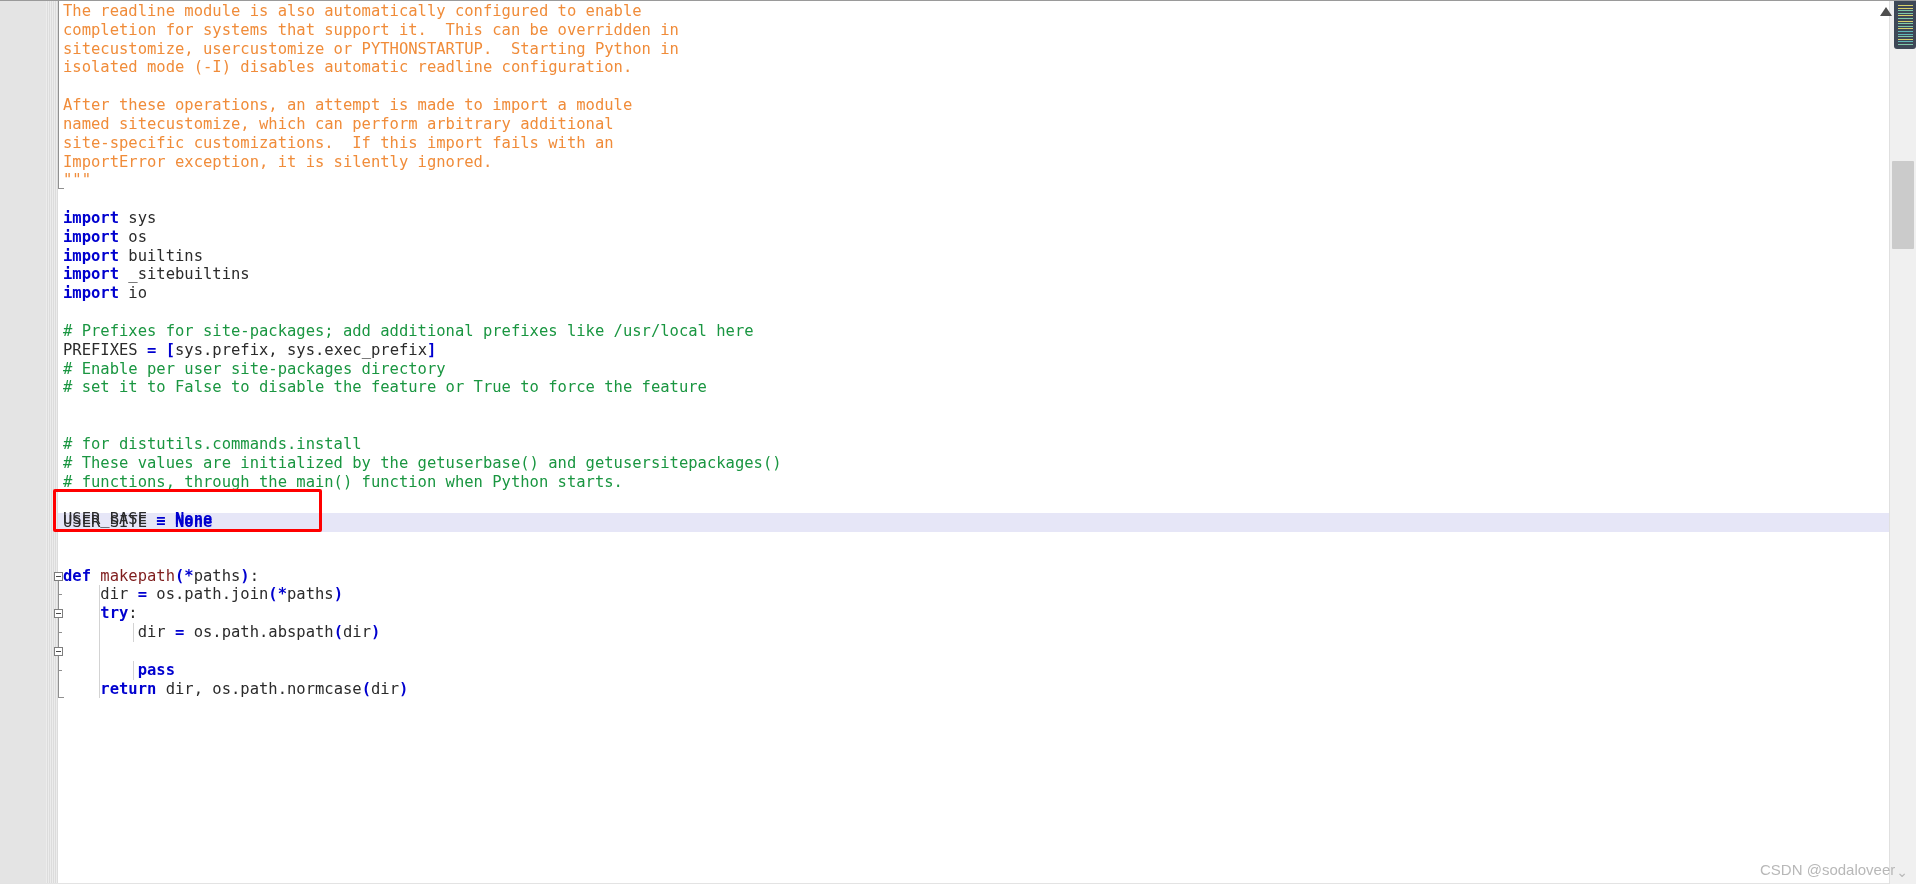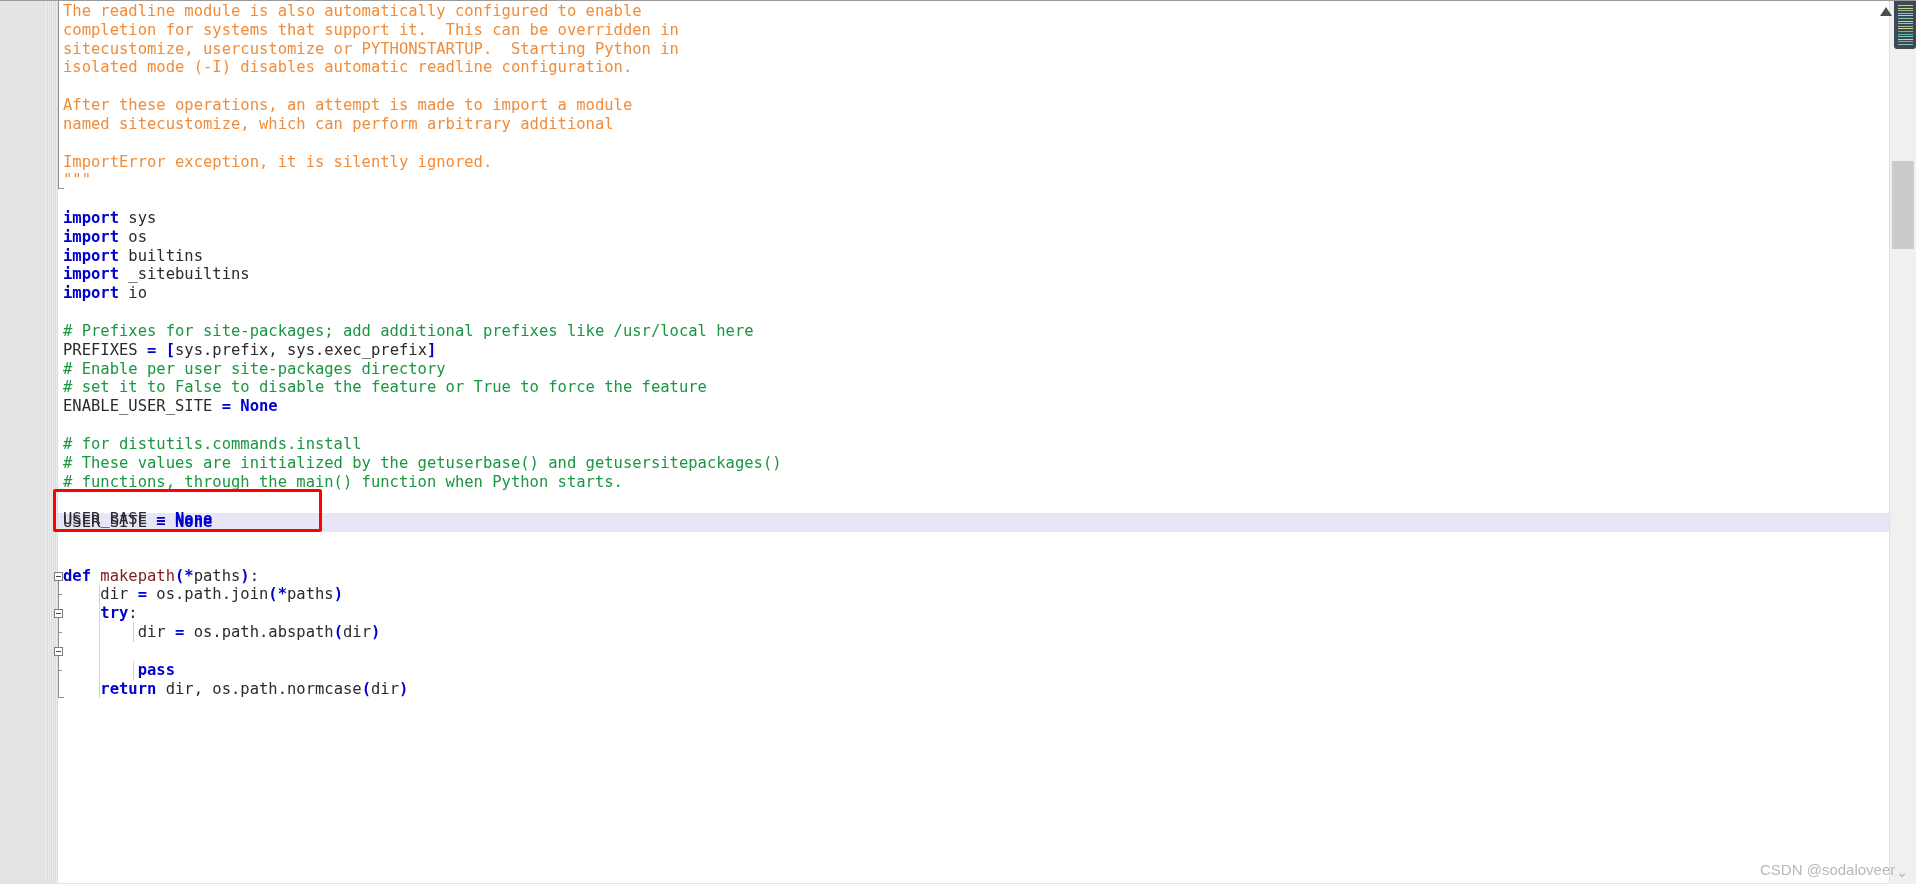--- a/index.html
+++ b/index.html
@@ -277,34 +277,34 @@
     </div>
 
   <div id="code">
       <div class="row" style="top: 19.82px;"><span class="txt"><span class="doc">completion for systems that support it.  This can be overridden in</span></span></div>
       <div class="row" style="top: 1px;"><span class="txt"><span class="doc">The readline module is also automatically configured to enable</span></span></div>
       <div class="row" style="top: 38.64px;"><span class="txt"><span class="doc">sitecustomize, usercustomize or PYTHONSTARTUP.  Starting Python in</span></span></div>
       <div class="row" style="top: 57.46px;"><span class="txt"><span class="doc">isolated mode (-I) disables automatic readline configuration.</span></span></div>
       <div class="row" style="top: 76.28px;"><span class="txt"></span></div>
       <div class="row" style="top: 95.1px;"><span class="txt"><span class="doc">After these operations, an attempt is made to import a module</span></span></div>
       <div class="row" style="top: 113.92px;"><span class="txt"><span class="doc">named sitecustomize, which can perform arbitrary additional</span></span></div>
+      <div class="row" style="top: 132.74px;"><span class="txt"><span class="doc">site-specific customizations.  If this import fails with an</span></span></div>
       <div class="row" style="top: 151.56px;"><span class="txt"><span class="doc">ImportError exception, it is silently ignored.</span></span></div>
       <div class="row" style="top: 170.38px;"><span class="txt"><span class="doc">"""</span></span></div>
       <div class="row" style="top: 189.2px;"><span class="txt"></span></div>
       <div class="row" style="top: 208.02px;"><span class="txt"><span class="kw">import</span><span class="pl"> sys</span></span></div>
       <div class="row" style="top: 226.84px;"><span class="txt"><span class="kw">import</span><span class="pl"> os</span></span></div>
       <div class="row" style="top: 245.66px;"><span class="txt"><span class="kw">import</span><span class="pl"> builtins</span></span></div>
       <div class="row" style="top: 264.48px;"><span class="txt"><span class="kw">import</span><span class="pl"> _sitebuiltins</span></span></div>
       <div class="row" style="top: 283.3px;"><span class="txt"><span class="kw">import</span><span class="pl"> io</span></span></div>
       <div class="row" style="top: 302.12px;"><span class="txt"></span></div>
       <div class="row" style="top: 320.94px;"><span class="txt"><span class="cmt"># Prefixes for site-packages; add additional prefixes like /usr/local here</span></span></div>
       <div class="row" style="top: 339.76px; text-align: right;"><span class="txt"><span class="pl">PREFIXES </span><span class="op">=</span><span class="pl"> </span><span class="brk">[</span><span class="pl">sys.prefix, sys.exec_prefix</span><span class="brk">]</span></span></div>
       <div class="row" style="top: 358.58px; padding-left: 42px;"><span class="txt"><span class="cmt"># Enable per user site-packages directory</span></span></div>
       <div class="row" style="top: 377.4px;"><span class="txt"><span class="cmt"># set it to False to disable the feature or True to force the feature</span></span></div>
-      <div class="row" style="top: 396.22px;"><span class="txt"><span class="pl">ENABLE_USER_SITE </span><span class="op">=</span><span class="pl"> </span><span class="kw">None</span></span></div>
       <div class="row" style="top: 415.04px;"><span class="txt"></span></div>
       <div class="row" style="top: 433.86px;"><span class="txt"><span class="cmt"># for distutils.commands.install</span></span></div>
       <div class="row" style="top: 452.68px;"><span class="txt"><span class="cmt"># These values are initialized by the getuserbase() and getusersitepackages()</span></span></div>
       <div class="row" style="top: 471.5px; text-align: right;"><span class="txt"><span class="cmt"># functions, through the main() function when Python starts.</span></span></div>
       <div class="row hl" style="top: 512px; text-align: right;"><span class="txt"><span class="pl">USER_SITE </span><span class="op">=</span><span class="pl"> </span><span class="kw">None</span></span></div>
       <div class="row" style="top: 509.14px;"><span class="txt"><span class="pl">USER_BASE </span><span class="op">=</span><span class="pl"> </span><span class="kw">None</span></span></div>
       <div class="row" style="top: 527.96px;"><span class="txt"></span></div>
       <div class="row" style="top: 546.78px;"><span class="txt"></span></div>
       <div class="row" style="top: 565.6px;"><span class="txt"><span class="kw">def</span><span class="pl"> </span><span class="fn">makepath</span><span class="brk">(</span><span class="op">*</span><span class="pl">paths</span><span class="brk">)</span><span class="pl">:</span></span></div>
       <div class="row" style="top: 584.42px;"><span class="txt"><span class="pl">    dir </span><span class="op">=</span><span class="pl"> os.path.join</span><span class="brk">(</span><span class="op">*</span><span class="pl">paths</span><span class="brk">)</span></span></div>

